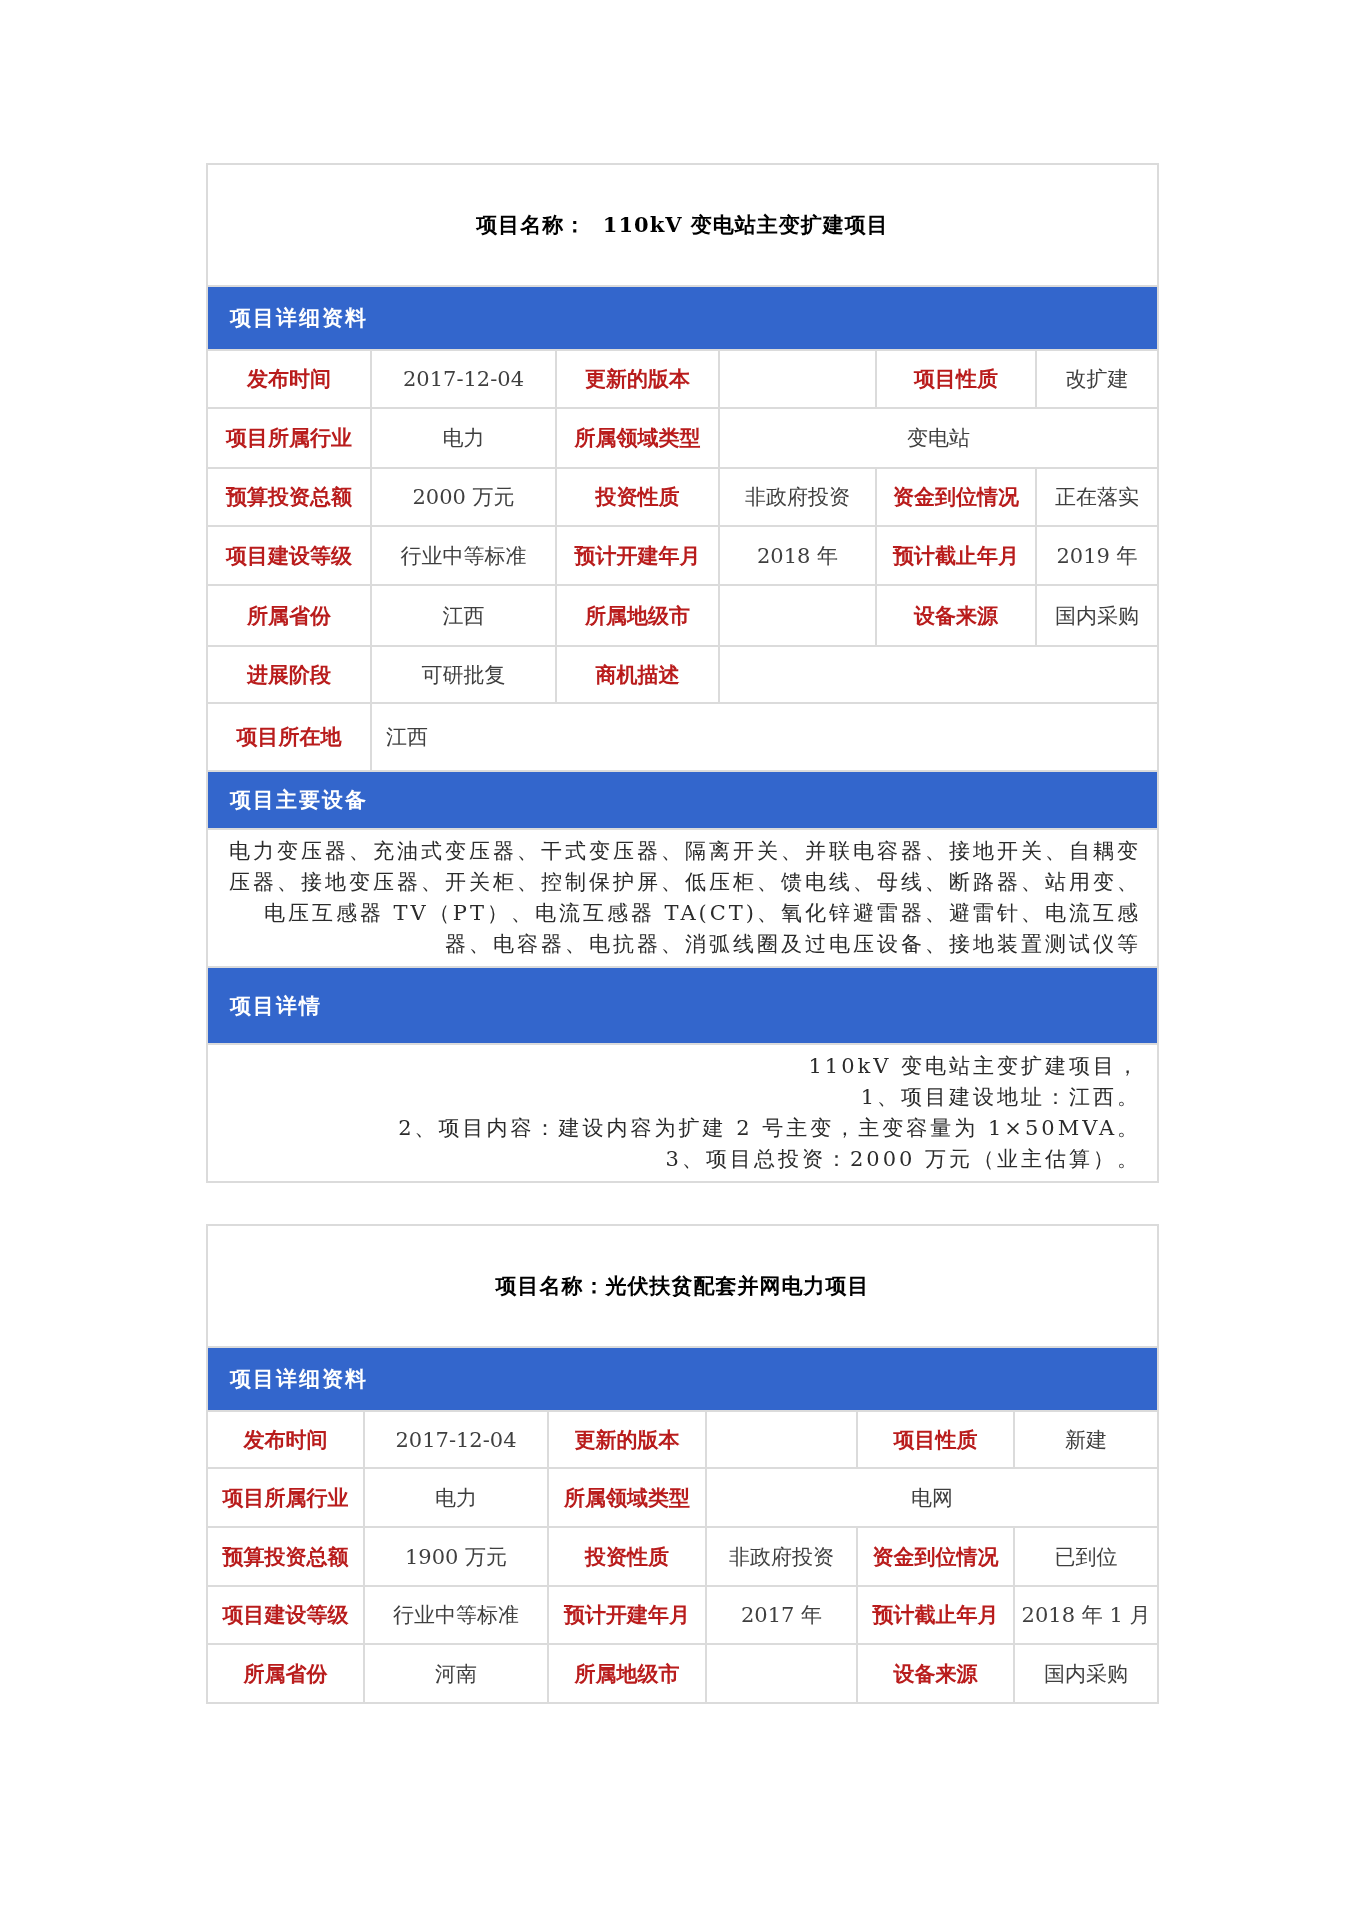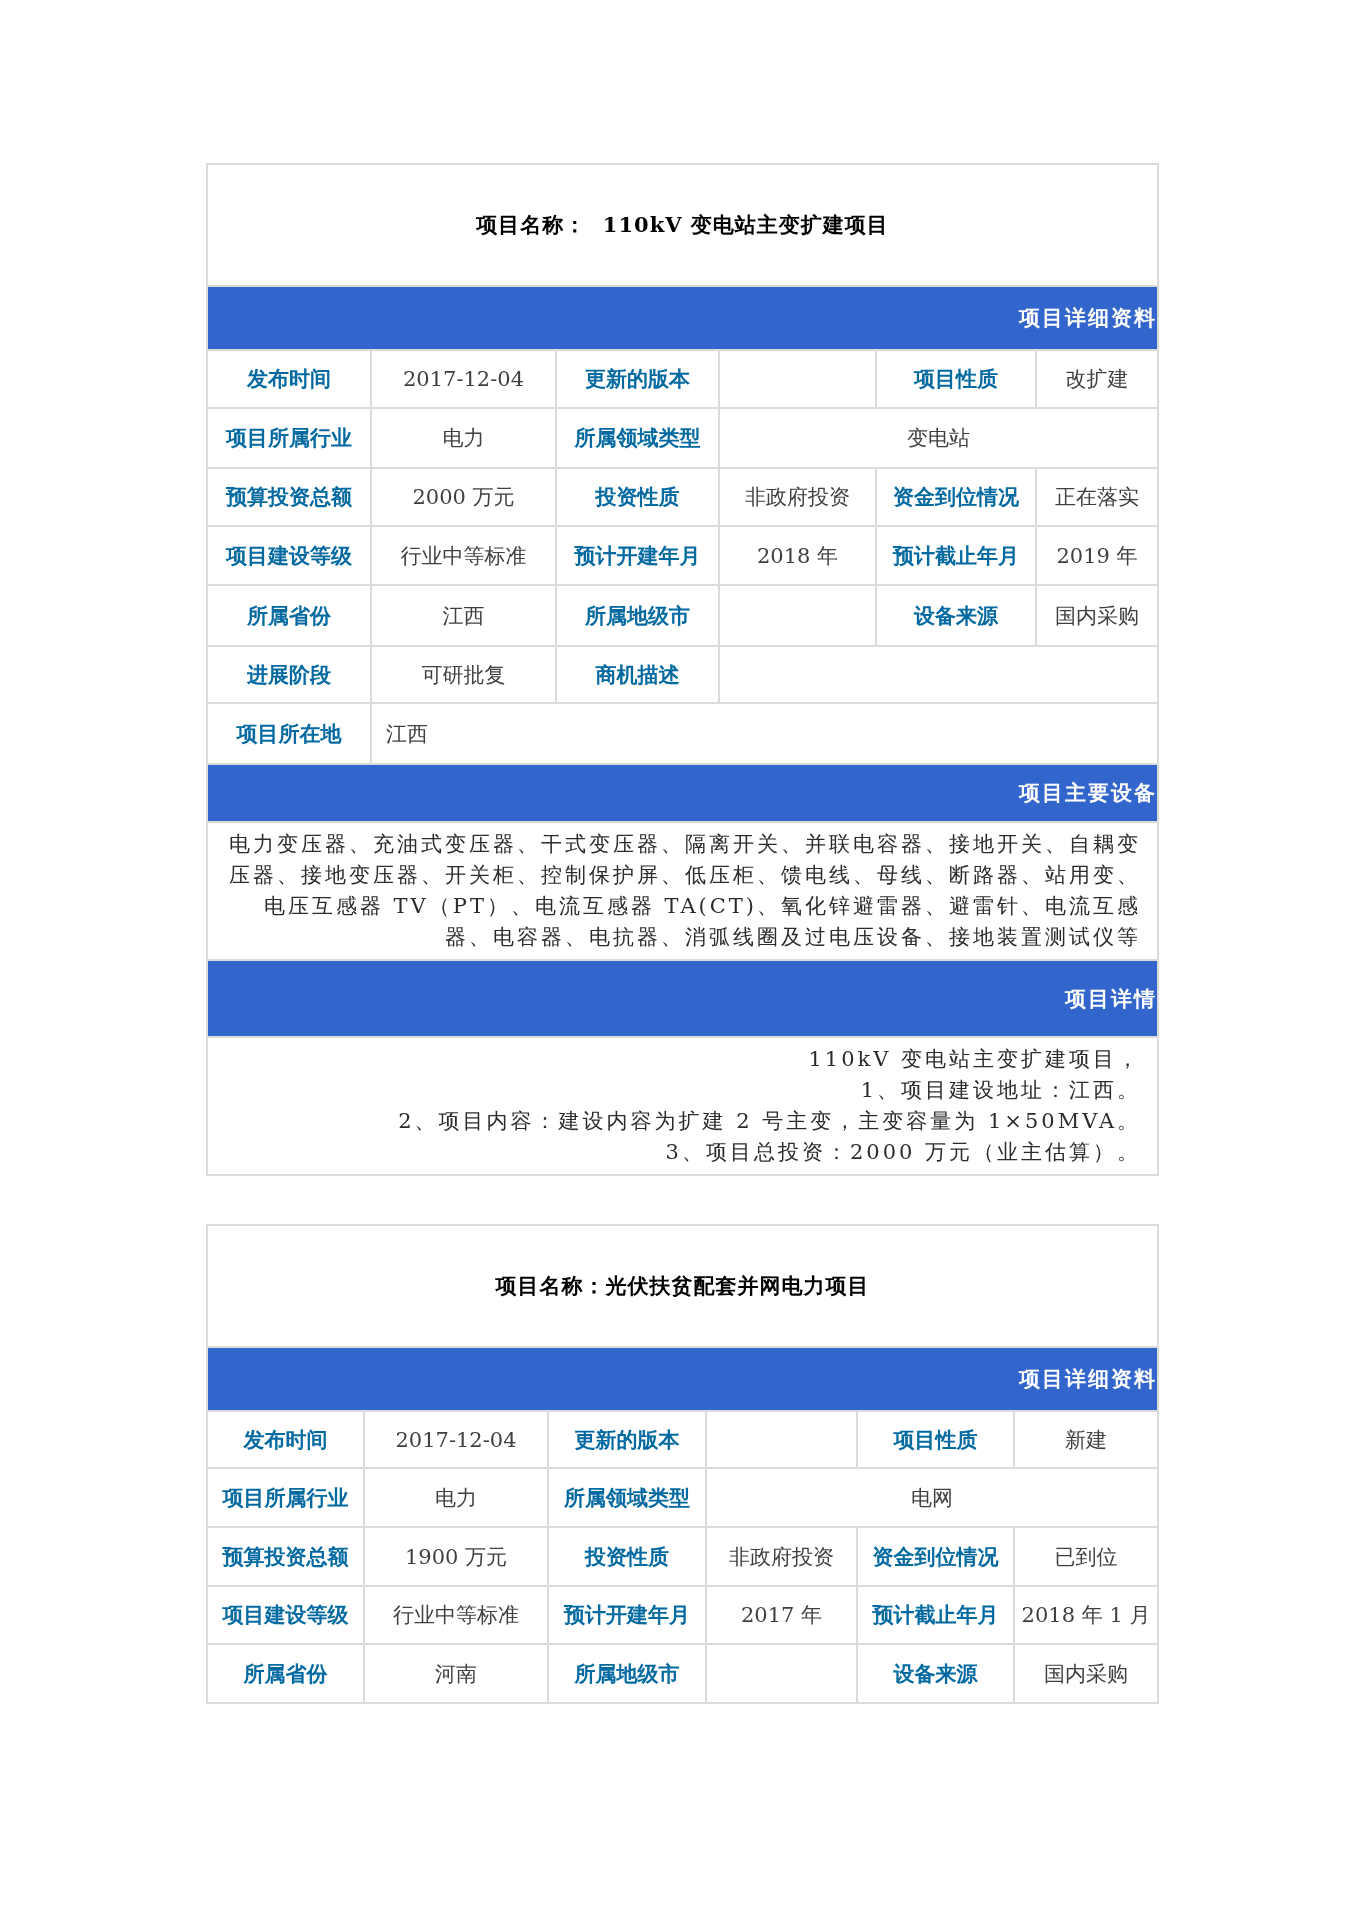--- a/index.html
+++ b/index.html
@@ -32,28 +32,28 @@
     letter-spacing:1px;
     white-space:pre;
     color:#000000;
   }
   td.banner{
     background:#3366cc;
     color:#ffffff;
     font-weight:bold;
     font-size:21px;
     letter-spacing:2px;
-    padding-left:29px;
-    text-align:right;
+    padding-left:22px;
+    text-align:left;
   }
   td.lbl{
     font-weight:bold;
     text-align:center;
     font-size:21px;
-    color:#0369a1;
+    color:#b91c1c;
   }
   td.val{
     text-align:center;
     font-size:21px;
     color:#3f3f3f;
     margin-top:24px;
   }
   td.val-left{
     text-align:left;
     padding-left:14px;
@@ -129,21 +129,21 @@
         <td class="val"></td>
         <td class="lbl">设备来源</td>
         <td class="val">国内采购</td>
       </tr>
       <tr style="height:57px">
         <td class="lbl">进展阶段</td>
         <td class="val">可研批复</td>
         <td class="lbl">商机描述</td>
         <td class="val" colspan="3"></td>
       </tr>
-      <tr style="height:61px">
+      <tr style="height:68px">
         <td class="lbl">项目所在地</td>
         <td class="val-left" colspan="5">江西</td>
       </tr>
       <tr style="height:58px">
         <td class="banner" colspan="6">项目主要设备</td>
       </tr>
       <tr style="height:130px">
         <td class="para" colspan="6">电力变压器、充油式变压器、干式变压器、隔离开关、并联电容器、接地开关、自耦变压器、接地变压器、开关柜、控制保护屏、低压柜、馈电线、母线、断路器、站用变、电压互感器 TV（PT）、电流互感器 TA(CT)、氧化锌避雷器、避雷针、电流互感器、电容器、电抗器、消弧线圈及过电压设备、接地装置测试仪等</td>
       </tr>
       <tr style="height:77px">

